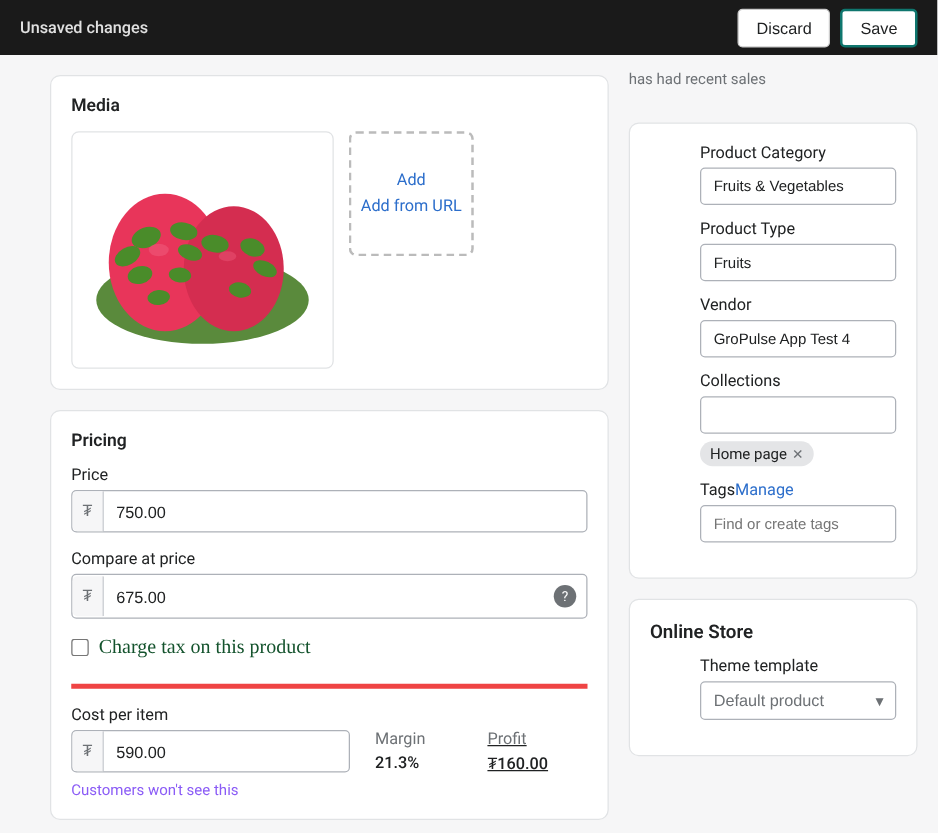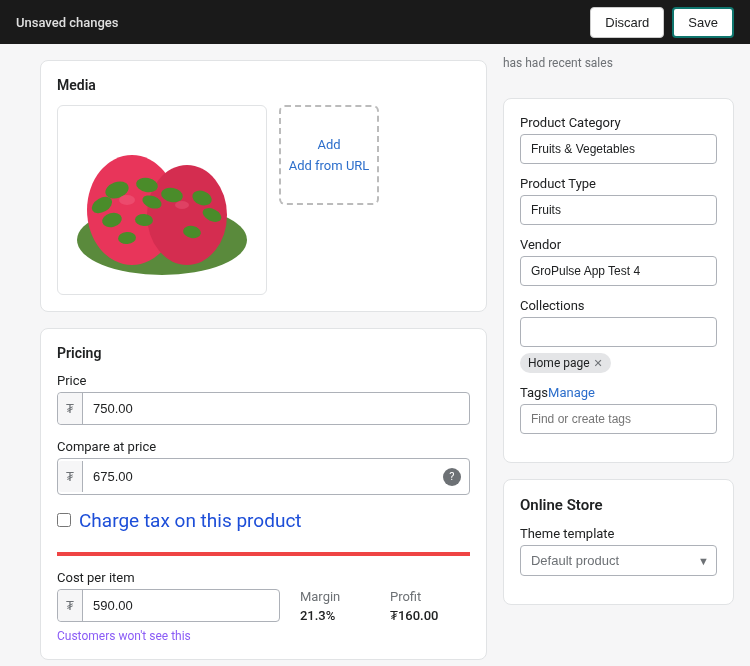--- a/index.html
+++ b/index.html
@@ -123,21 +123,21 @@
       background: transparent;
       color: #202223;
     }
     .input-suffix {
       padding: 8px 8px;
       color: #6d7175;
     }
 
     .checkbox-row { display: flex; align-items: center; gap: 8px; margin-bottom: 14px; }
     .checkbox-row input[type="checkbox"] { width: 14px; height: 14px; }
-    .checkbox-label { font-size: 19px; color: #1d4ed8; }
+    .checkbox-label { font-size: 16px; color: #14532d; font-family: Liberation Serif, serif; }
 
     .cost-row { display: flex; gap: 20px; align-items: flex-start; }
     .cost-col { flex: 1; }
     .stat-label { font-size: 13px; color: #6d7175; margin-bottom: 4px; }
     .stat-value { font-size: 13px; font-weight: 500; }
 
     .hint-text { font-size: 12px; color: #8b5cf6; margin-top: 6px; }
 
     
     .note-text { font-size: 12px; color: #6d7175; padding: 4px 0 12px 0; }
@@ -147,21 +147,21 @@
     .org-input {
       width: 100%;
       border: 1px solid #adb1b8;
       border-radius: 4px;
       padding: 7px 10px;
       font-size: 12px;
       color: #202223;
       outline: none;
       background: #fff;
     }
-    .org-group { margin-bottom: 12px; }
+    .org-group { margin-bottom: 12px; margin-left: 40px; }
 
     
     .tag-chip {
       display: inline-flex;
       align-items: center;
       gap: 4px;
       background: #e4e5e7;
       border-radius: 12px;
       padding: 3px 8px;
       font-size: 12px;
@@ -302,21 +302,21 @@
             <div class="cost-col">
               <div class="input-wrapper">
                 <span class="input-prefix">₮</span>
                 <input class="form-input" type="text" value="590.00" style="">
               </div>
             </div>
             <div style="min-width:70px;">
               <div class="stat-label">Margin</div>
               <div class="stat-value">21.3%</div>
             </div>
-            <div style="min-width:80px;">
+            <div style="min-width:80px;text-decoration:underline;">
               <div class="stat-label">Profit</div>
               <div class="stat-value">₮160.00</div>
             </div>
           </div>
           <div class="hint-text">Customers won't see this</div>
         </div>
       </div>
 
     </div>
   </div>

